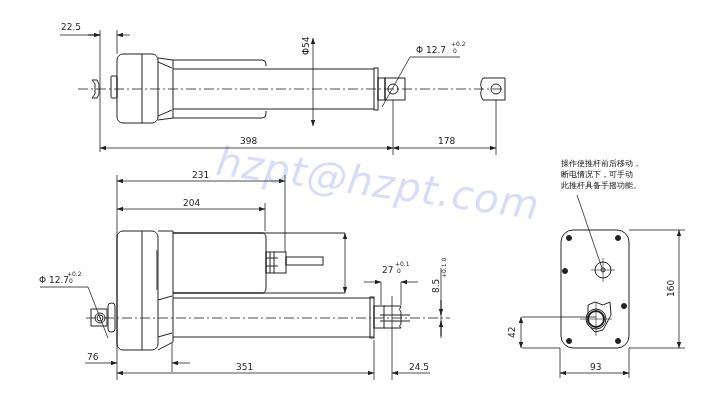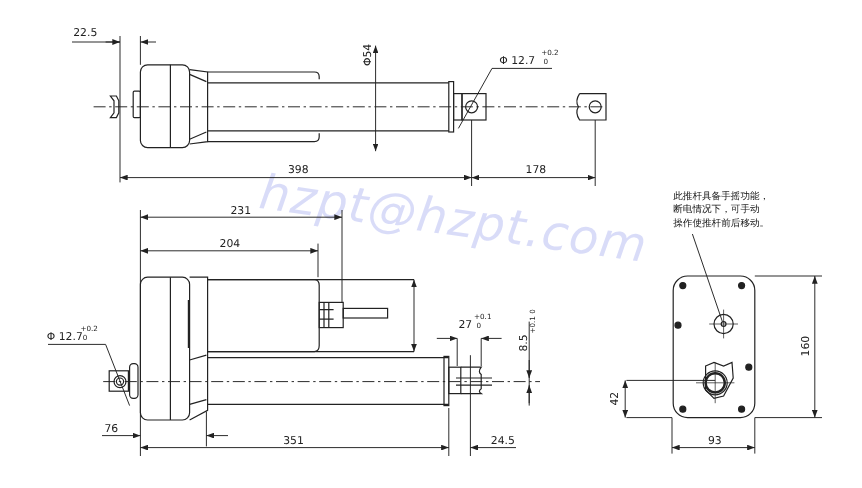--- a/index.html
+++ b/index.html
@@ -183,16 +183,16 @@
   <text class="lbl" x="39" y="283">Φ 12.7</text>
   <text class="lbl sm" x="67" y="276">+0.2</text>
   <text class="lbl sm" x="69" y="283">0</text>
 
   <text class="lbl" x="674" y="297" transform="rotate(-90 674 297)">160</text>
   <text class="lbl" x="590" y="370">93</text>
   <text class="lbl" x="515" y="338" transform="rotate(-90 515 338)">42</text>
 </svg>
 
 <div class="note" style="left:561px;top:158px;">
-  <div>此推杆具备手摇功能，</div>
+  <div>操作使推杆前后移动，</div>
   <div>断电情况下，可手动</div>
-  <div>操作使推杆前后移动。</div>
+  <div>此推杆具备手摇功能。</div>
 </div>
 
 </body></html>

